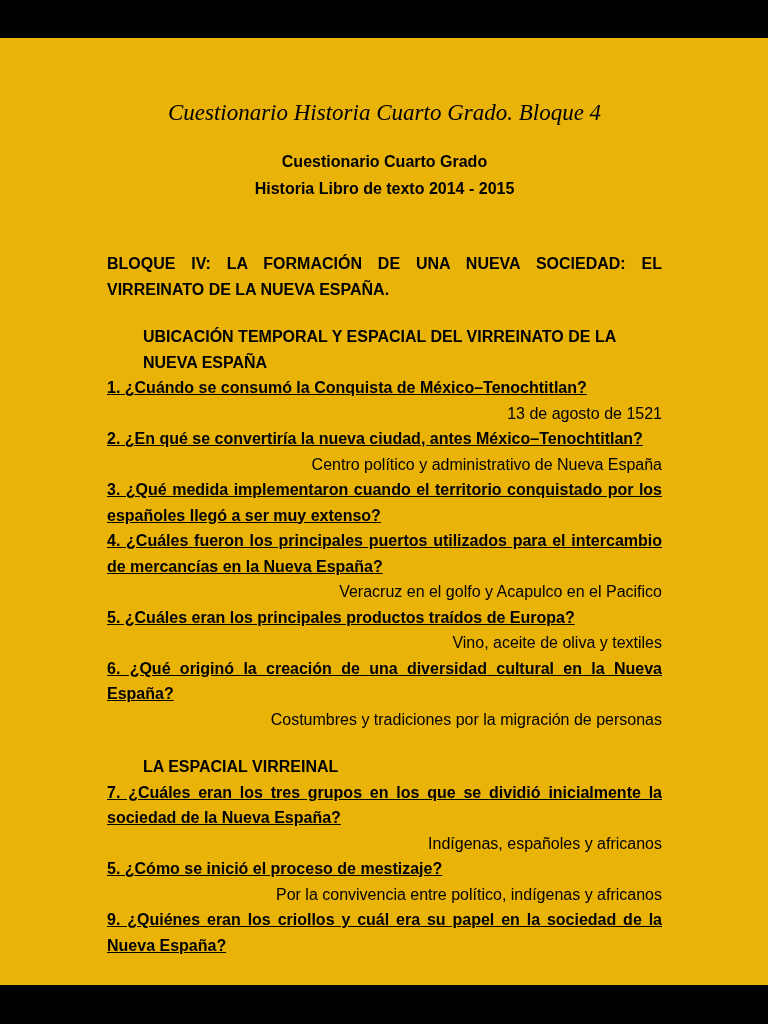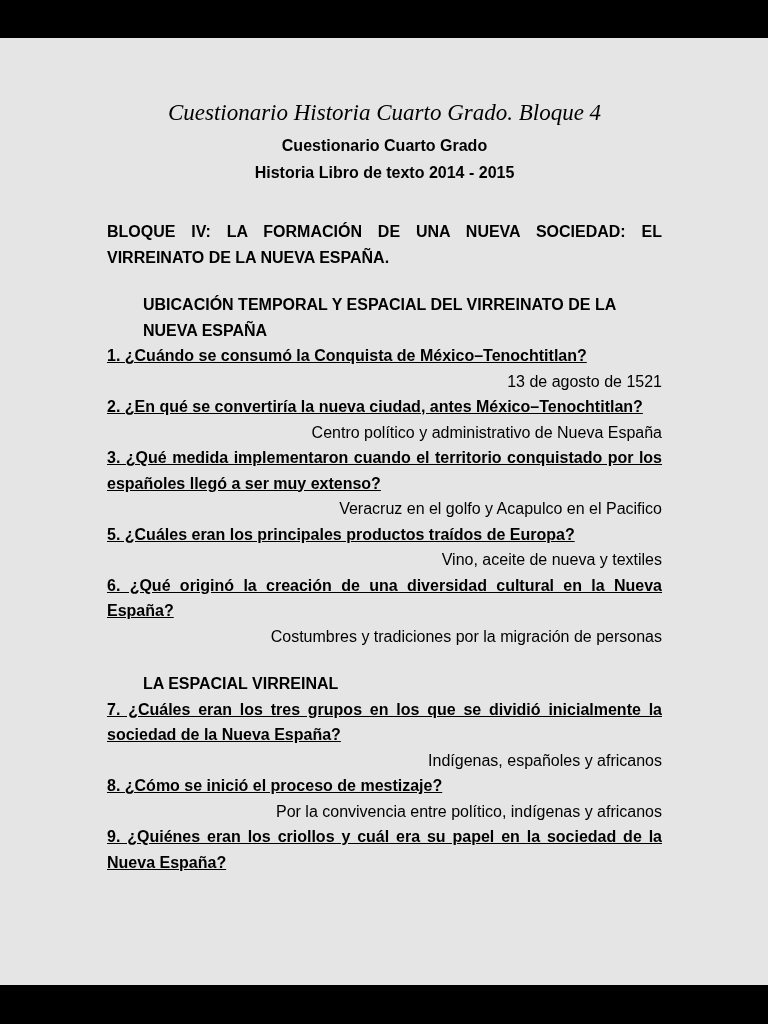--- a/index.html
+++ b/index.html
@@ -19,51 +19,51 @@
     background: #000000;
   }
   .bar.top { top: 0; height: 38px; }
   .bar.bottom { bottom: 0; height: 39px; }
   .paper {
     position: absolute;
     top: 38px;
     bottom: 39px;
     left: 0;
     right: 0;
-    background: #e5e5e5;
+    background: #eab308;
     padding: 60px 106px 0 107px;
     box-sizing: border-box;
     overflow: hidden;
   }
   .doc-title {
     font-family: "Liberation Serif", serif;
     font-style: italic;
     font-weight: 500;
     font-size: 23px;
     line-height: 30px;
     text-align: center;
     margin: 0;
   }
   .doc-subtitle {
     font-size: 16px;
     font-weight: bold;
     text-align: center;
     line-height: 27px;
     margin: 0;
   }
-  .doc-subtitle.first { margin-top: 4px; }
+  .doc-subtitle.first { margin-top: 20px; }
   #doc-body p {
     font-size: 16px;
     line-height: 25.5px;
     margin: 0;
   }
   #doc-body p.heading {
     font-weight: bold;
     text-align: justify;
-    margin-top: 33px;
+    margin-top: 49px;
   }
   #doc-body p.section-heading {
     font-weight: bold;
     margin-top: 22px;
     margin-left: 36px;
   }
   #doc-body p.question {
     font-weight: bold;
     text-align: justify;
     text-decoration: underline;
@@ -84,27 +84,28 @@
   <p class="doc-subtitle">Historia Libro de texto 2014 - 2015</p>
 
   <div id="doc-body">
       <p class="heading">BLOQUE IV: LA FORMACIÓN DE UNA NUEVA SOCIEDAD: EL VIRREINATO DE LA NUEVA ESPAÑA.</p>
       <p class="section-heading">UBICACIÓN TEMPORAL Y ESPACIAL DEL VIRREINATO DE LA NUEVA ESPAÑA</p>
       <p class="question">1. ¿Cuándo se consumó la Conquista de México–Tenochtitlan?</p>
       <p class="answer">13 de agosto de 1521</p>
       <p class="question">2. ¿En qué se convertiría la nueva ciudad, antes México–Tenochtitlan?</p>
       <p class="answer">Centro político y administrativo de Nueva España</p>
       <p class="question">3. ¿Qué medida implementaron cuando el territorio conquistado por los españoles llegó a ser muy extenso?</p>
+      <p class="question">4. ¿Cuáles fueron los principales puertos utilizados para el intercambio de mercancías en la Nueva España?</p>
       <p class="answer">Veracruz en el golfo y Acapulco en el Pacifico</p>
       <p class="question">5. ¿Cuáles eran los principales productos traídos de Europa?</p>
-      <p class="answer">Vino, aceite de nueva y textiles</p>
+      <p class="answer">Vino, aceite de oliva y textiles</p>
       <p class="question">6. ¿Qué originó la creación de una diversidad cultural en la Nueva España?</p>
       <p class="answer">Costumbres y tradiciones por la migración de personas</p>
       <p class="section-heading">LA ESPACIAL VIRREINAL</p>
       <p class="question">7. ¿Cuáles eran los tres grupos en los que se dividió inicialmente la sociedad de la Nueva España?</p>
       <p class="answer">Indígenas, españoles y africanos</p>
-      <p class="question">8. ¿Cómo se inició el proceso de mestizaje?</p>
+      <p class="question">5. ¿Cómo se inició el proceso de mestizaje?</p>
       <p class="answer">Por la convivencia entre político, indígenas y africanos</p>
       <p class="question">9. ¿Quiénes eran los criollos y cuál era su papel en la sociedad de la Nueva España?</p>
     </div>
 </div>
 
 <div class="bar bottom"></div>
 
 </body></html>

